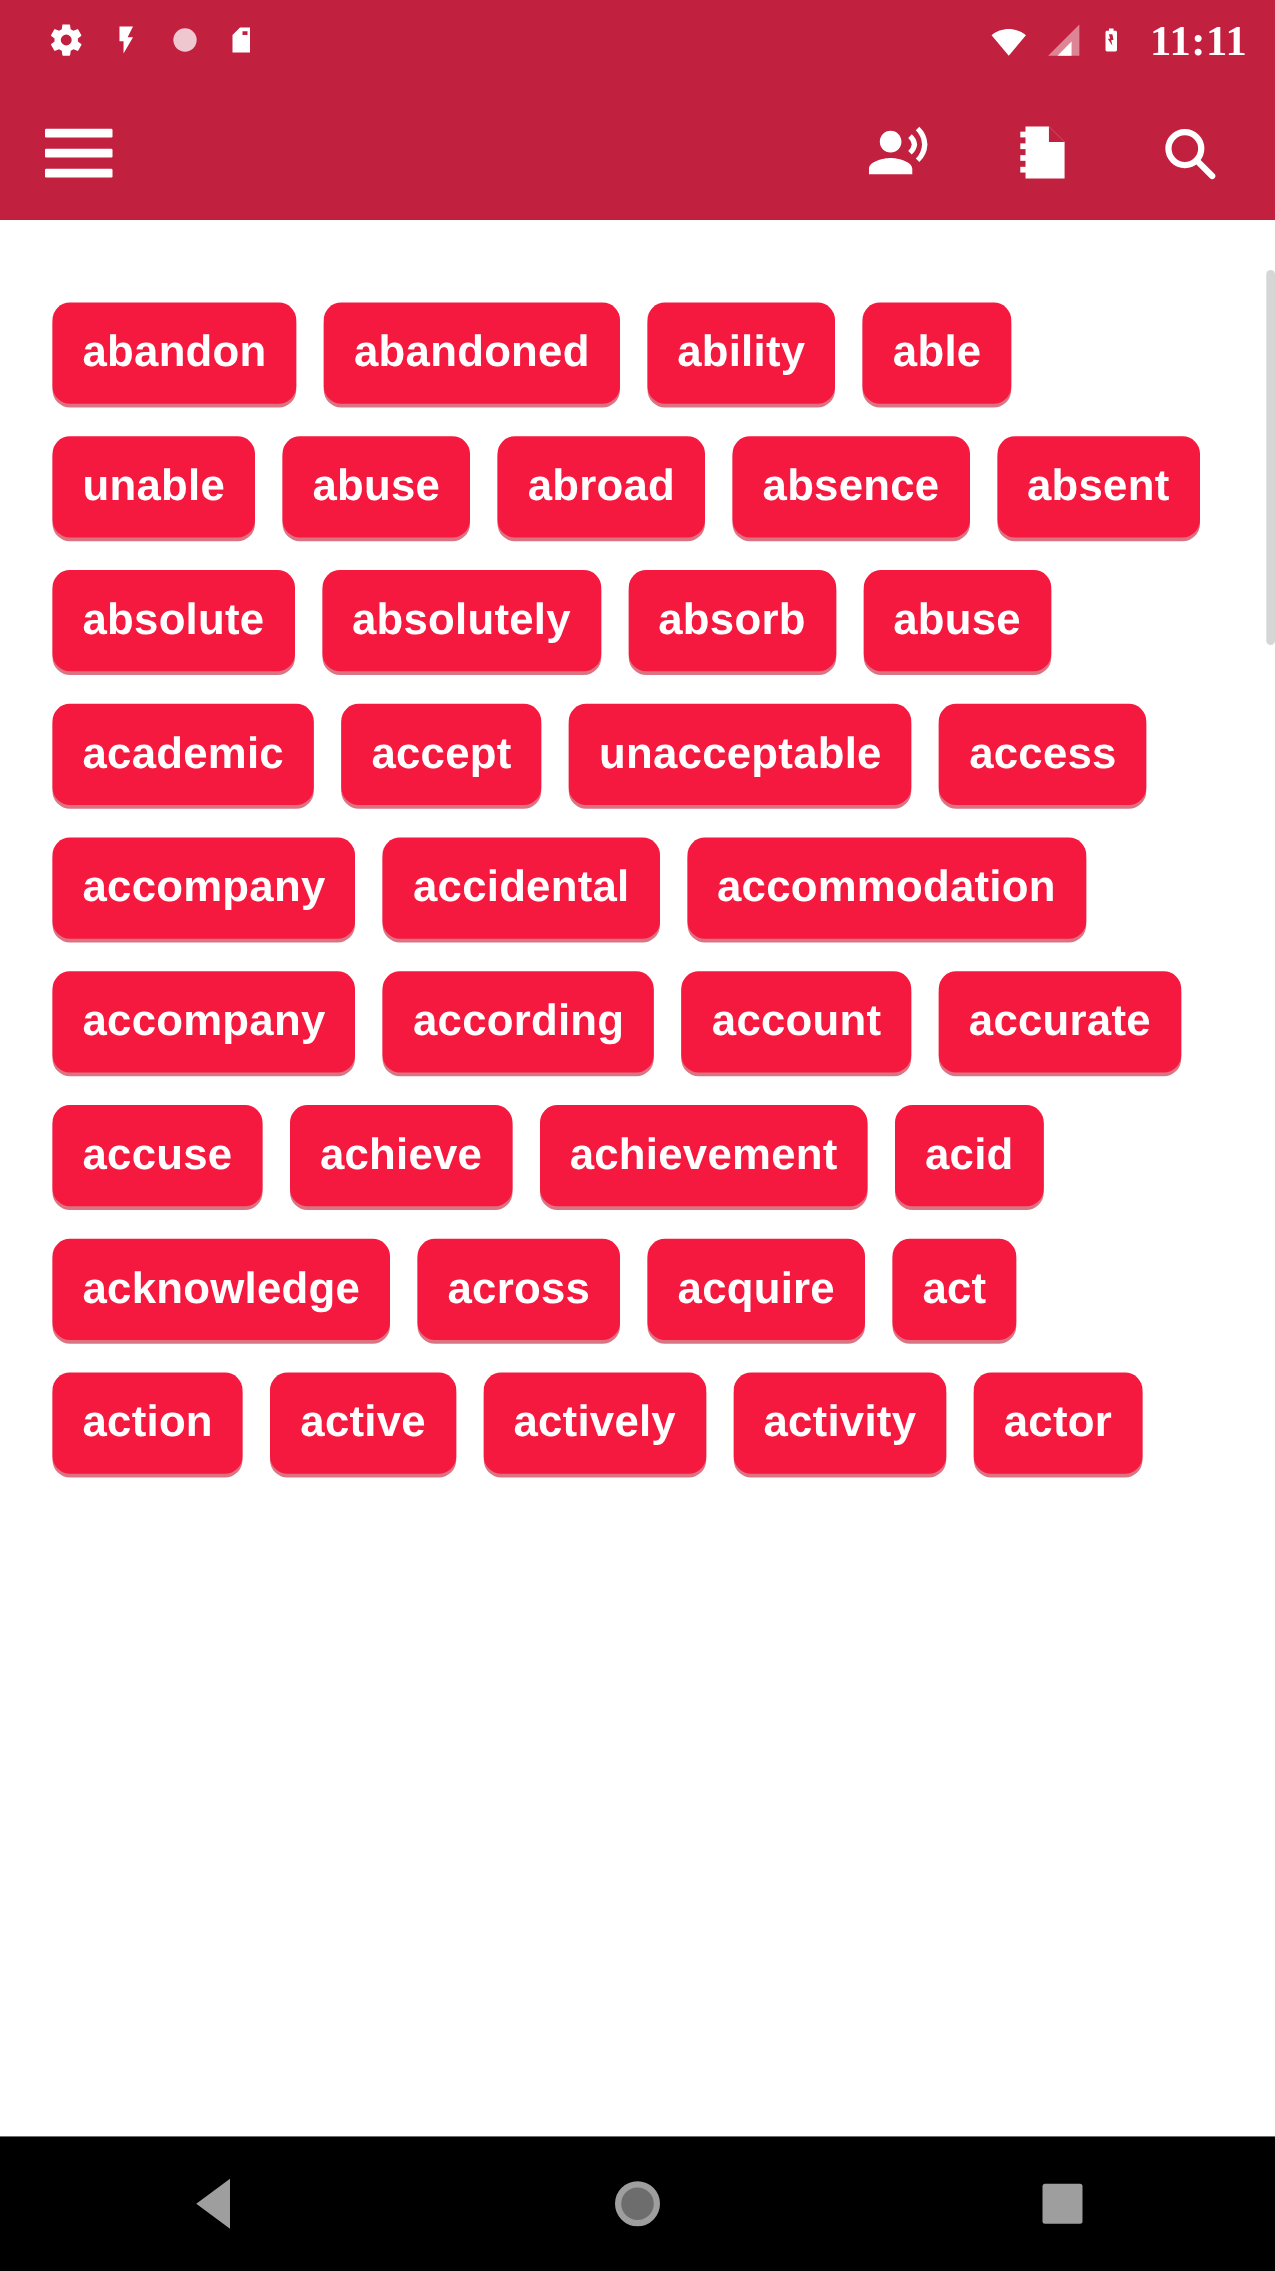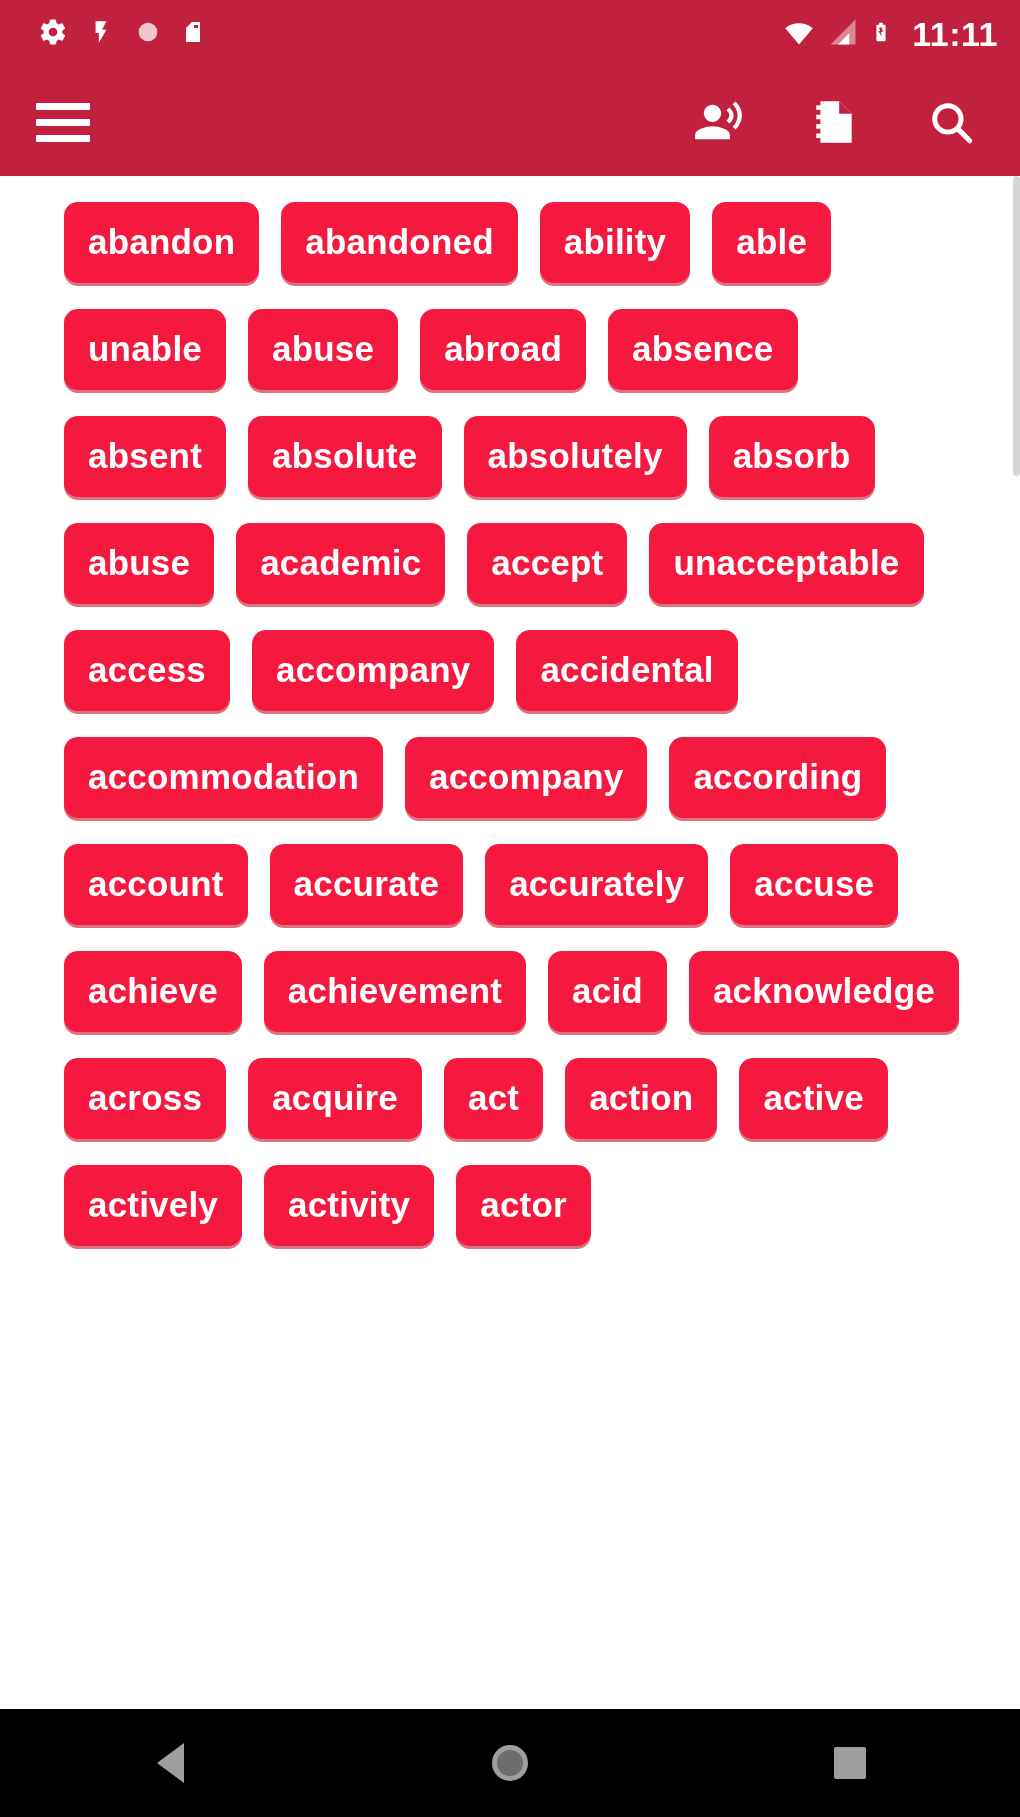--- a/index.html
+++ b/index.html
@@ -41,21 +41,21 @@
     align-items: center;
     gap: 12px;
   }
   .sicon { display: block; }
   .status-time {
     color: #ffffff;
     font-size: 34px;
     font-weight: bold;
     letter-spacing: 0.5px;
     margin-left: 8px;
-    font-family: Liberation Sans, sans-serif;
+    font-family: Liberation Serif, serif;
   }
 
   
   .app-bar {
     height: 108px;
     background: #c2203f;
     display: flex;
     align-items: center;
     padding: 0 26px 0 36px;
     flex: 0 0 auto;
@@ -89,23 +89,24 @@
     display: flex;
     align-items: center;
     justify-content: center;
     cursor: pointer;
   }
 
   
   .content {
     flex: 1 1 auto;
     background: #ffffff;
-    padding: 26px 22px 0 64px;
+    padding: 26px 22px 0 42px;
     overflow: hidden;
     position: relative;
+    margin-top: 40px;
   }
   .chip-flow {
     display: flex;
     flex-wrap: wrap;
     align-content: flex-start;
     gap: 0;
   }
   .chip {
     background: #f5193f;
     color: #ffffff;
@@ -271,21 +272,20 @@
       <span class="chip">accept</span>
       <span class="chip">unacceptable</span>
       <span class="chip">access</span>
       <span class="chip">accompany</span>
       <span class="chip">accidental</span>
       <span class="chip">accommodation</span>
       <span class="chip">accompany</span>
       <span class="chip">according</span>
       <span class="chip">account</span>
       <span class="chip">accurate</span>
-      <span class="chip">accurately</span>
       <span class="chip">accuse</span>
       <span class="chip">achieve</span>
       <span class="chip">achievement</span>
       <span class="chip">acid</span>
       <span class="chip">acknowledge</span>
       <span class="chip">across</span>
       <span class="chip">acquire</span>
       <span class="chip">act</span>
       <span class="chip">action</span>
       <span class="chip">active</span>

